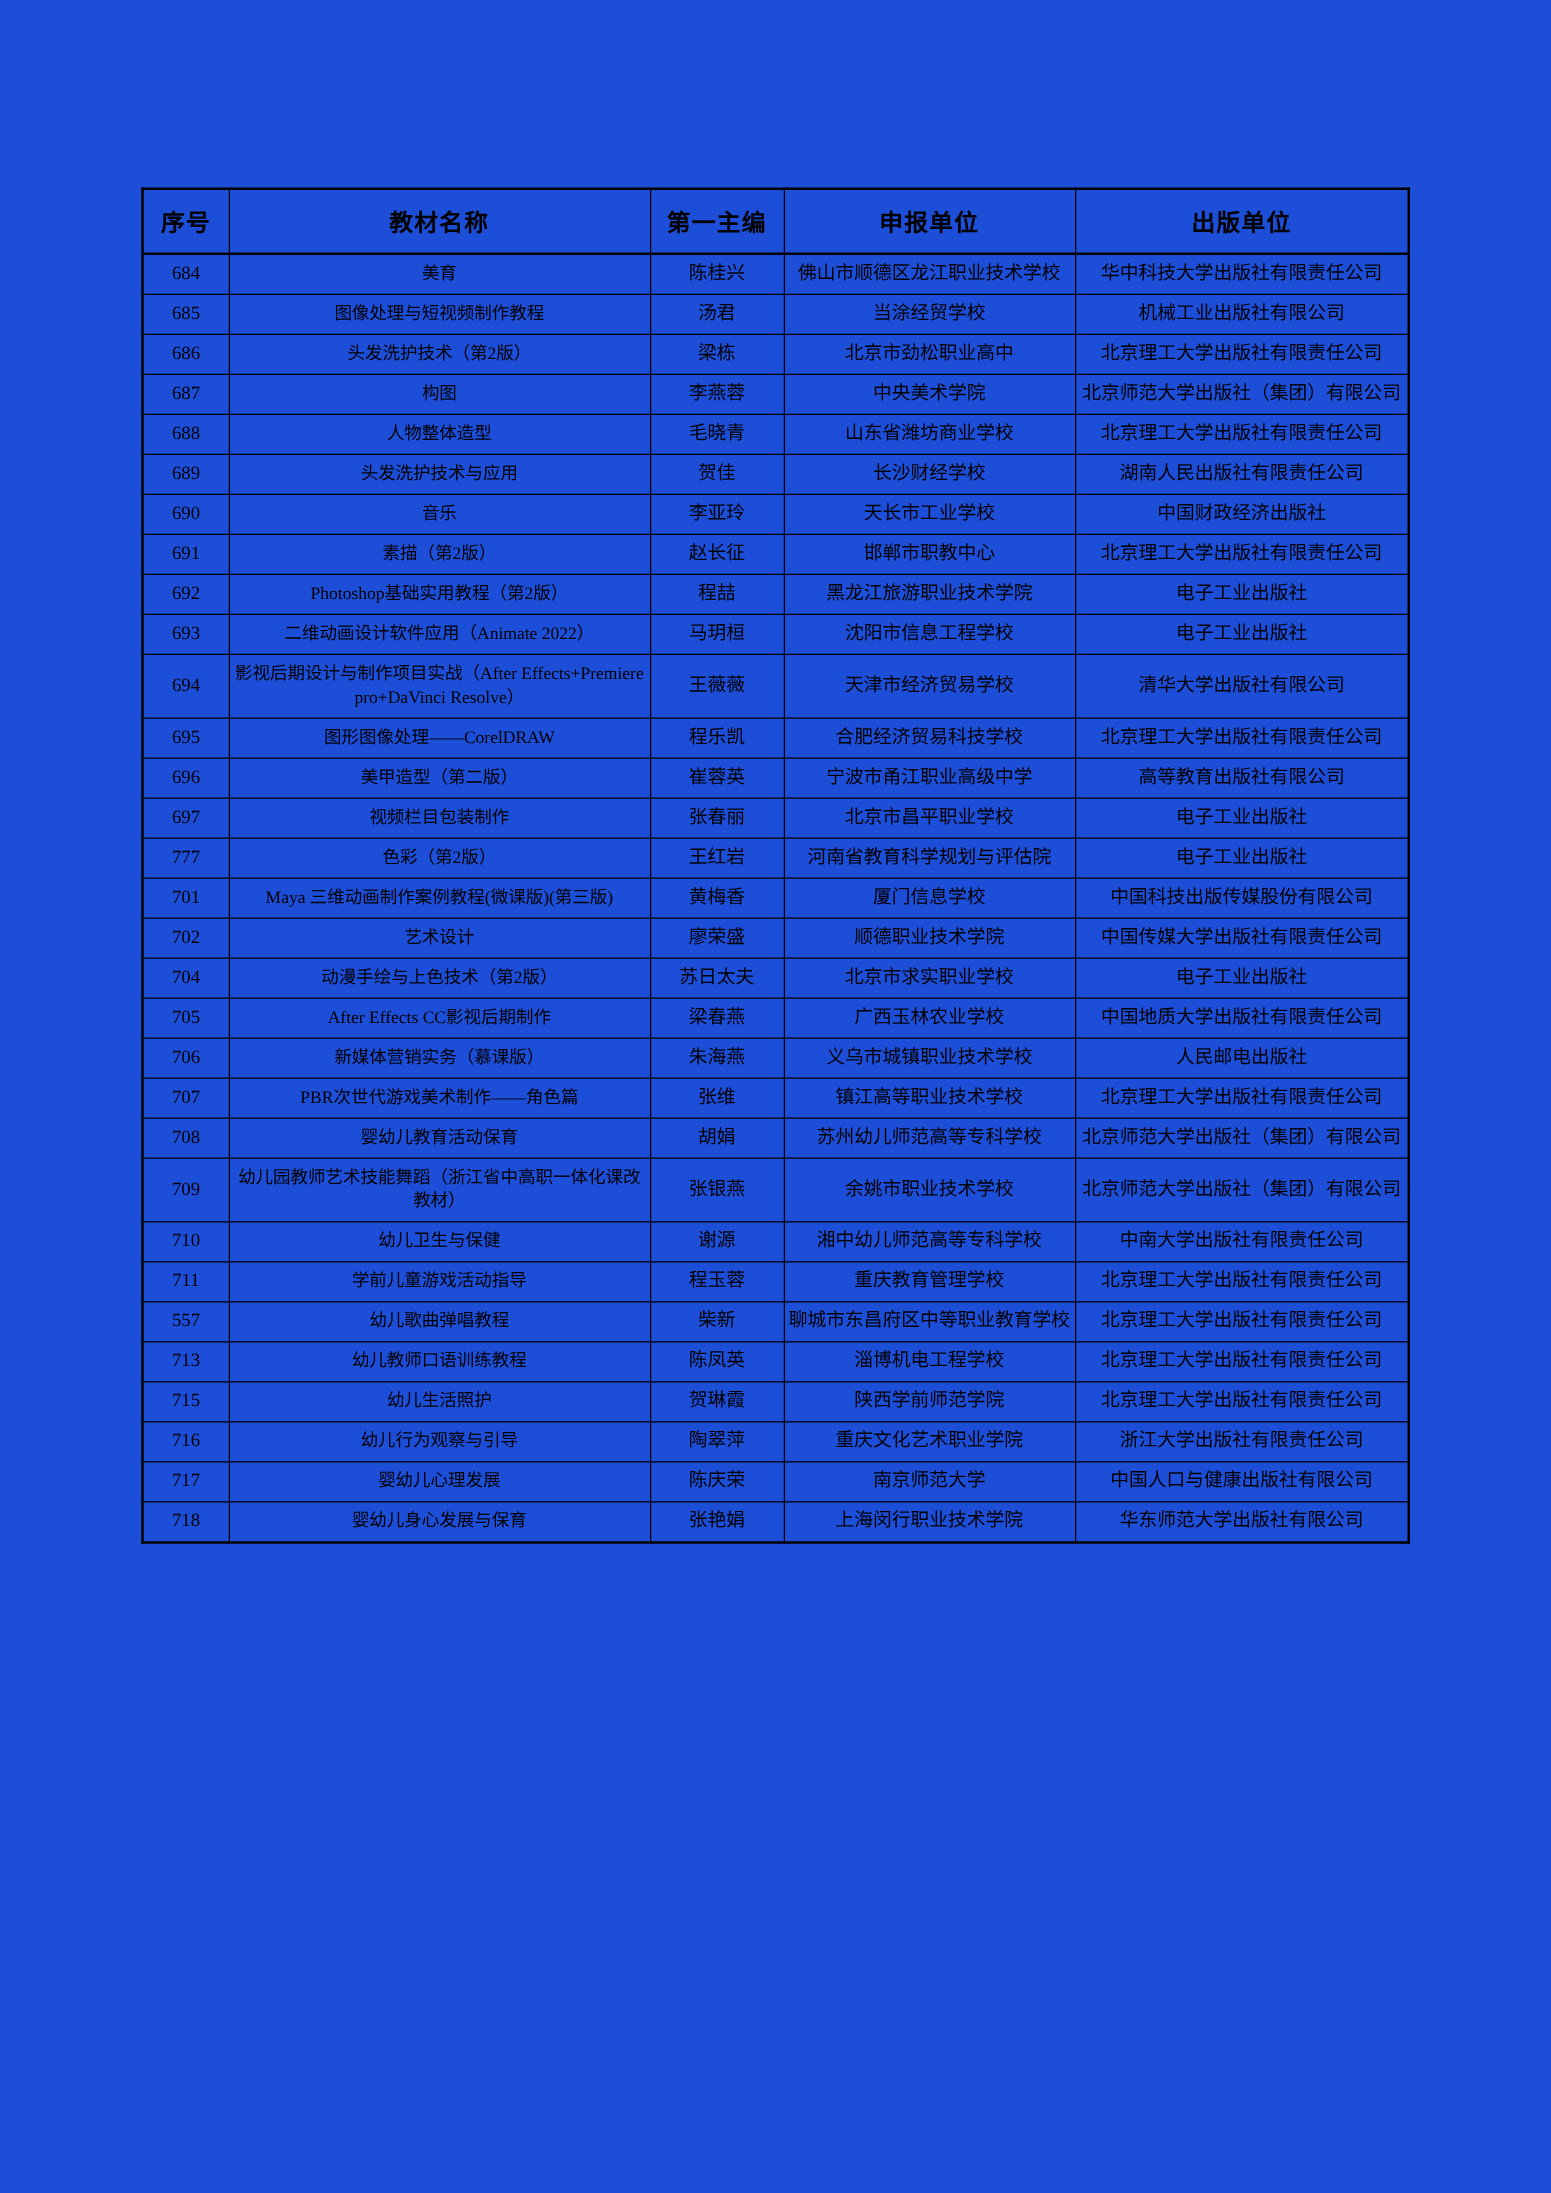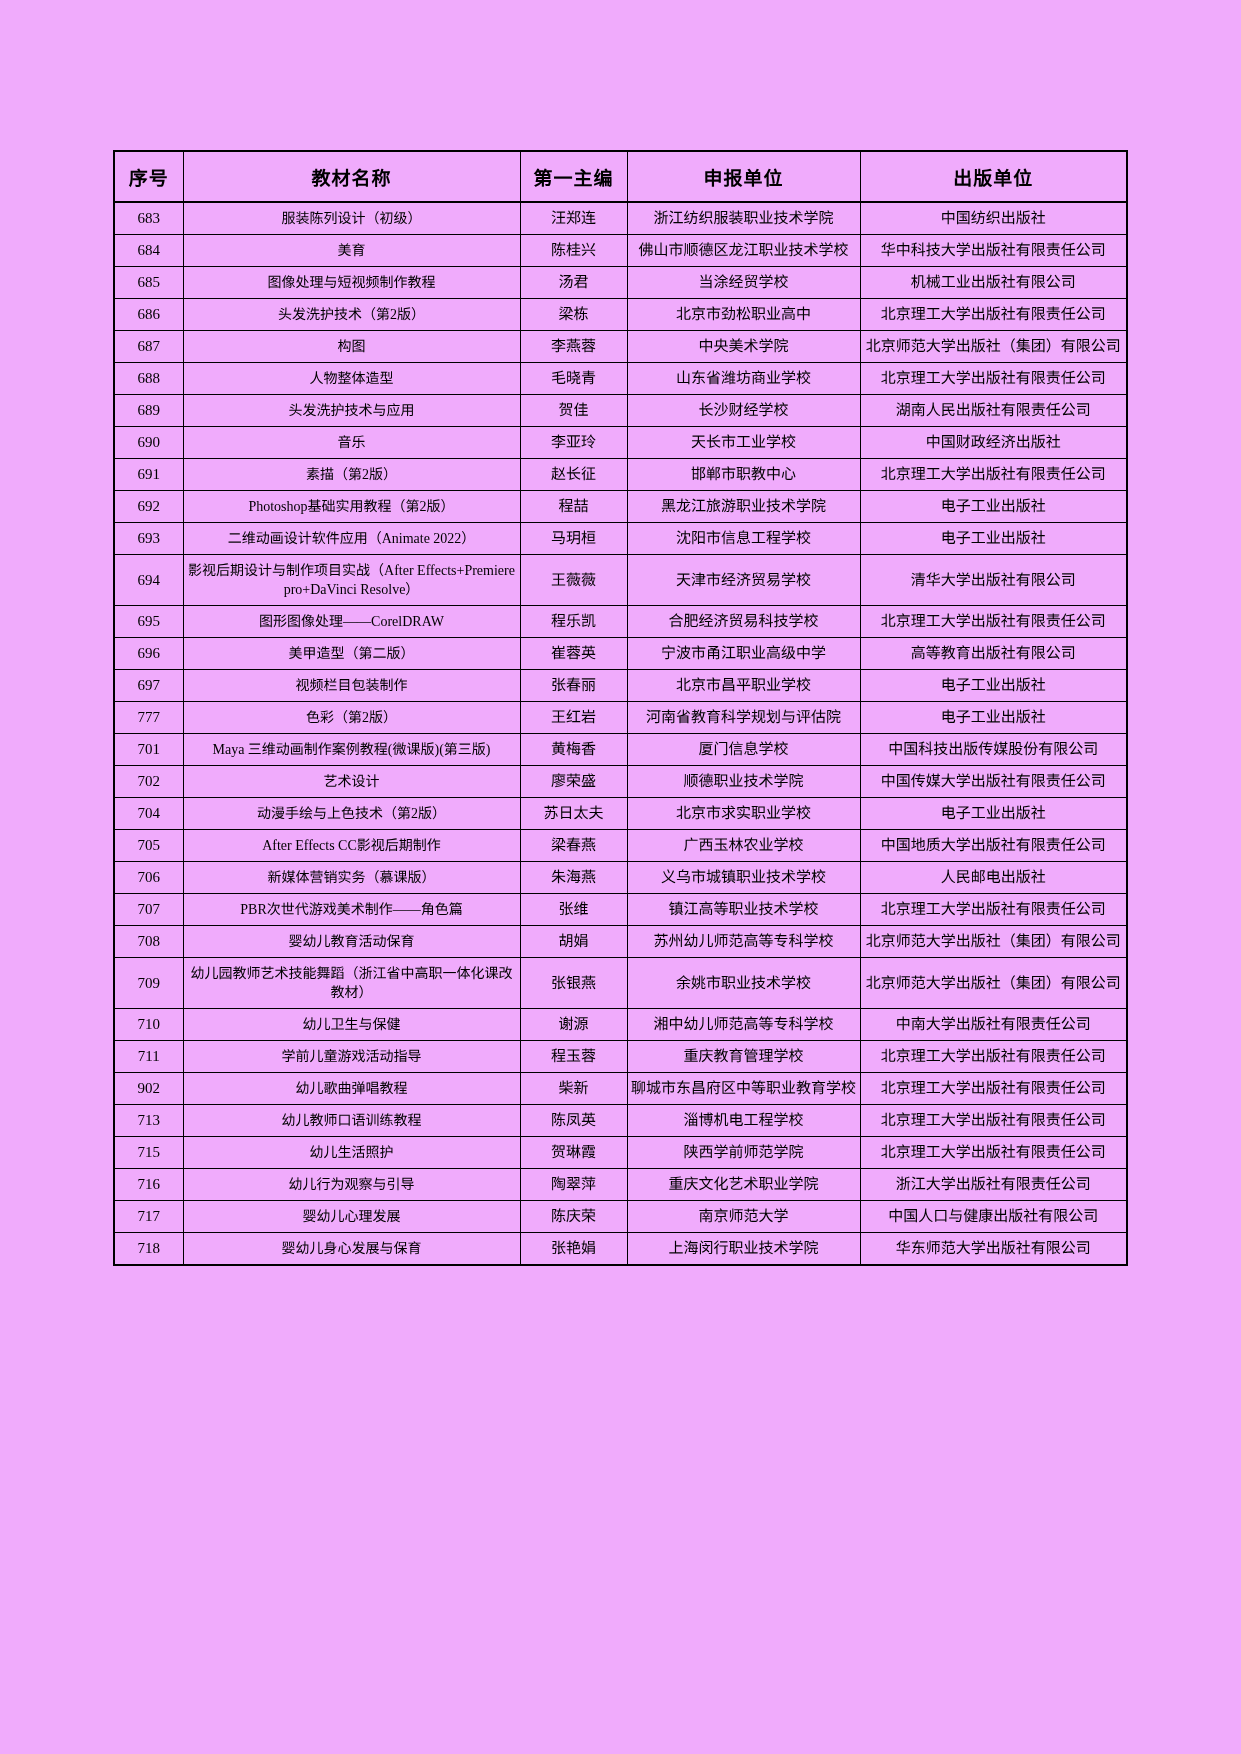--- a/index.html
+++ b/index.html
@@ -6,21 +6,21 @@
     margin: 0;
     padding: 0;
     background: #ffffff;
     color: #000000;
     font-family: "Liberation Serif", "DejaVu Serif", serif;
   }
   .page {
     position: relative;
     width: 1241px;
     height: 1754px;
-    background: #f0abfc;
+    background: #1d4ed8;
     overflow: hidden;
   }
   table.doc-table {
     position: absolute;
     left: 113px;
     top: 150px;
     width: 1013px;
     border-collapse: collapse;
     table-layout: fixed;
     border: 2px solid #000000;
@@ -85,27 +85,20 @@
       <tr>
         <th>序号</th>
         <th>教材名称</th>
         <th>第一主编</th>
         <th>申报单位</th>
         <th>出版单位</th>
       </tr>
     </thead>
     <tbody>
         <tr>
-          <td class="col-0">683</td>
-          <td class="col-1">服装陈列设计（初级）</td>
-          <td class="col-2">汪郑连</td>
-          <td class="col-3">浙江纺织服装职业技术学院</td>
-          <td class="col-4">中国纺织出版社</td>
-        </tr>
-        <tr>
           <td class="col-0">684</td>
           <td class="col-1">美育</td>
           <td class="col-2">陈桂兴</td>
           <td class="col-3">佛山市顺德区龙江职业技术学校</td>
           <td class="col-4">华中科技大学出版社有限责任公司</td>
         </tr>
         <tr>
           <td class="col-0">685</td>
           <td class="col-1">图像处理与短视频制作教程</td>
           <td class="col-2">汤君</td>
@@ -267,21 +260,21 @@
           <td class="col-4">中南大学出版社有限责任公司</td>
         </tr>
         <tr>
           <td class="col-0">711</td>
           <td class="col-1">学前儿童游戏活动指导</td>
           <td class="col-2">程玉蓉</td>
           <td class="col-3">重庆教育管理学校</td>
           <td class="col-4">北京理工大学出版社有限责任公司</td>
         </tr>
         <tr>
-          <td class="col-0">902</td>
+          <td class="col-0">557</td>
           <td class="col-1">幼儿歌曲弹唱教程</td>
           <td class="col-2">柴新</td>
           <td class="col-3">聊城市东昌府区中等职业教育学校</td>
           <td class="col-4">北京理工大学出版社有限责任公司</td>
         </tr>
         <tr>
           <td class="col-0">713</td>
           <td class="col-1">幼儿教师口语训练教程</td>
           <td class="col-2">陈凤英</td>
           <td class="col-3">淄博机电工程学校</td>

